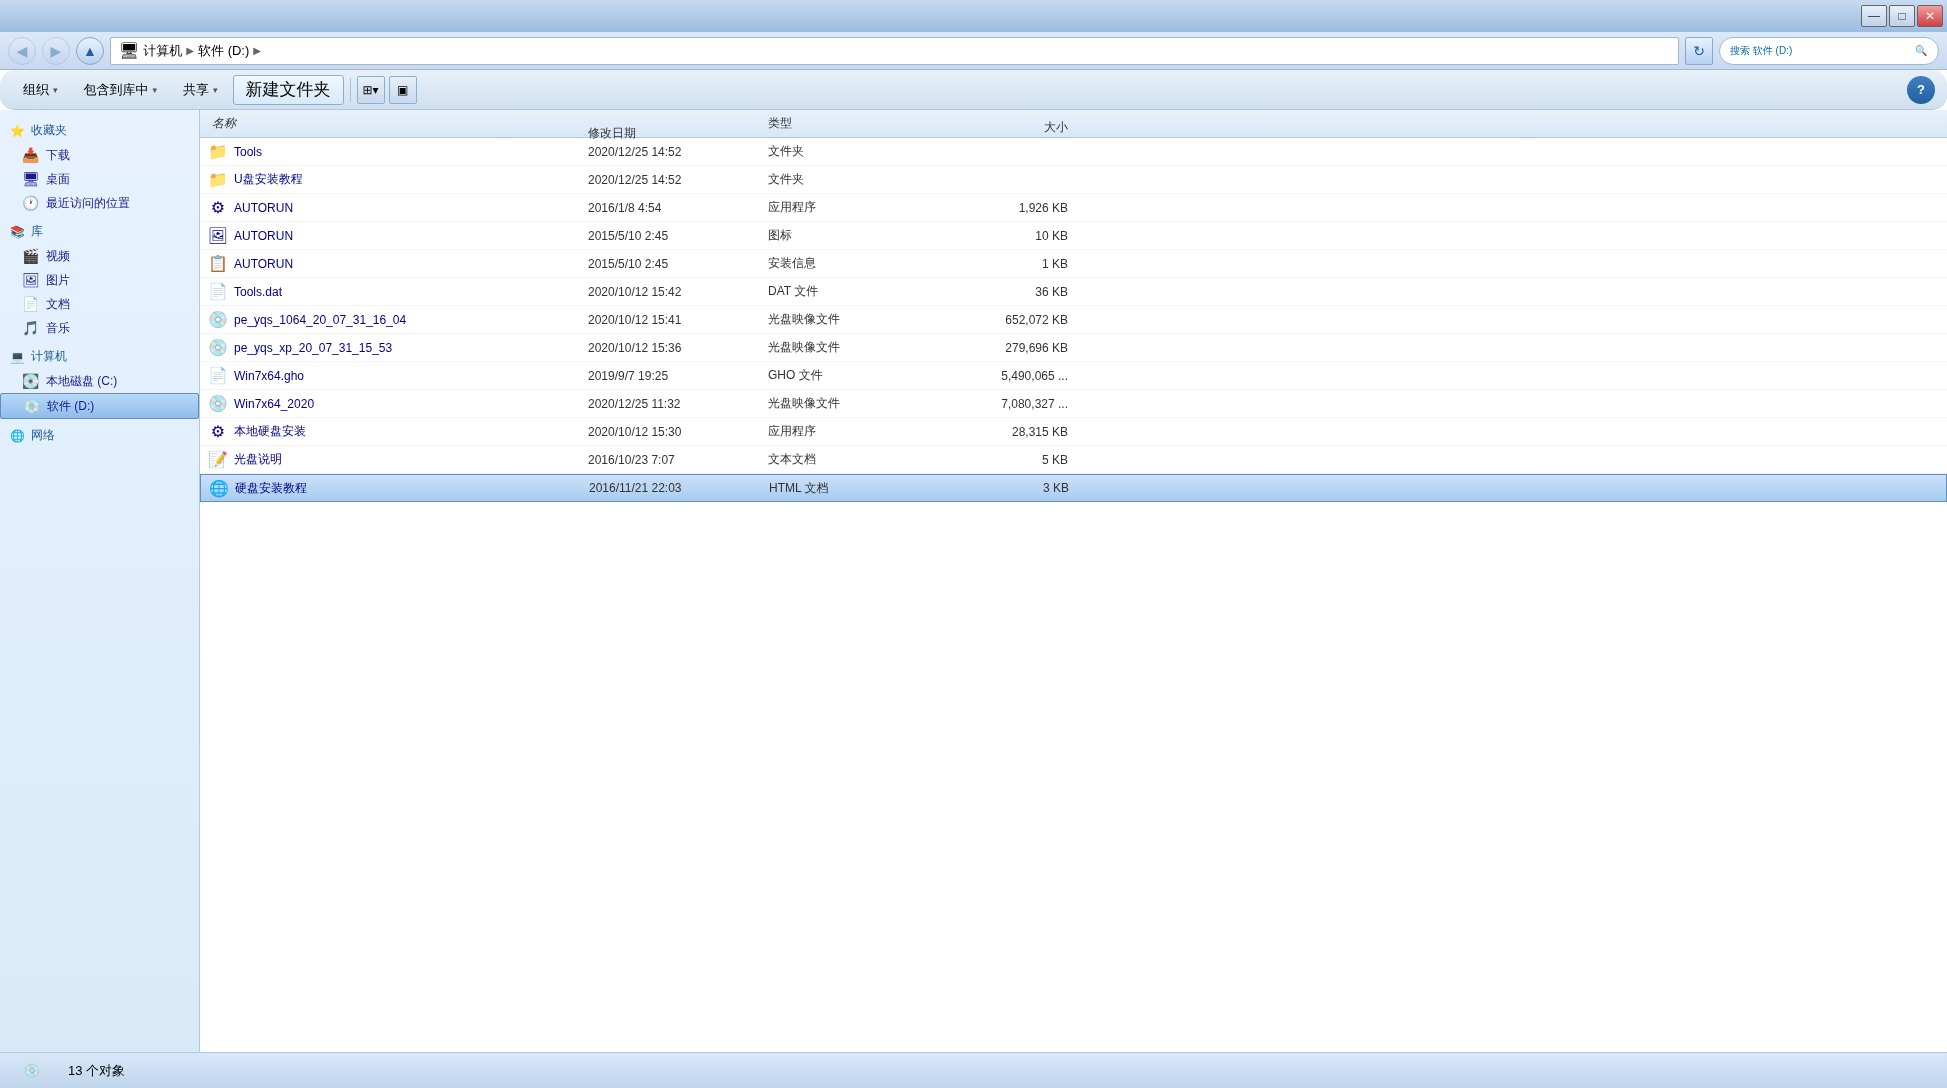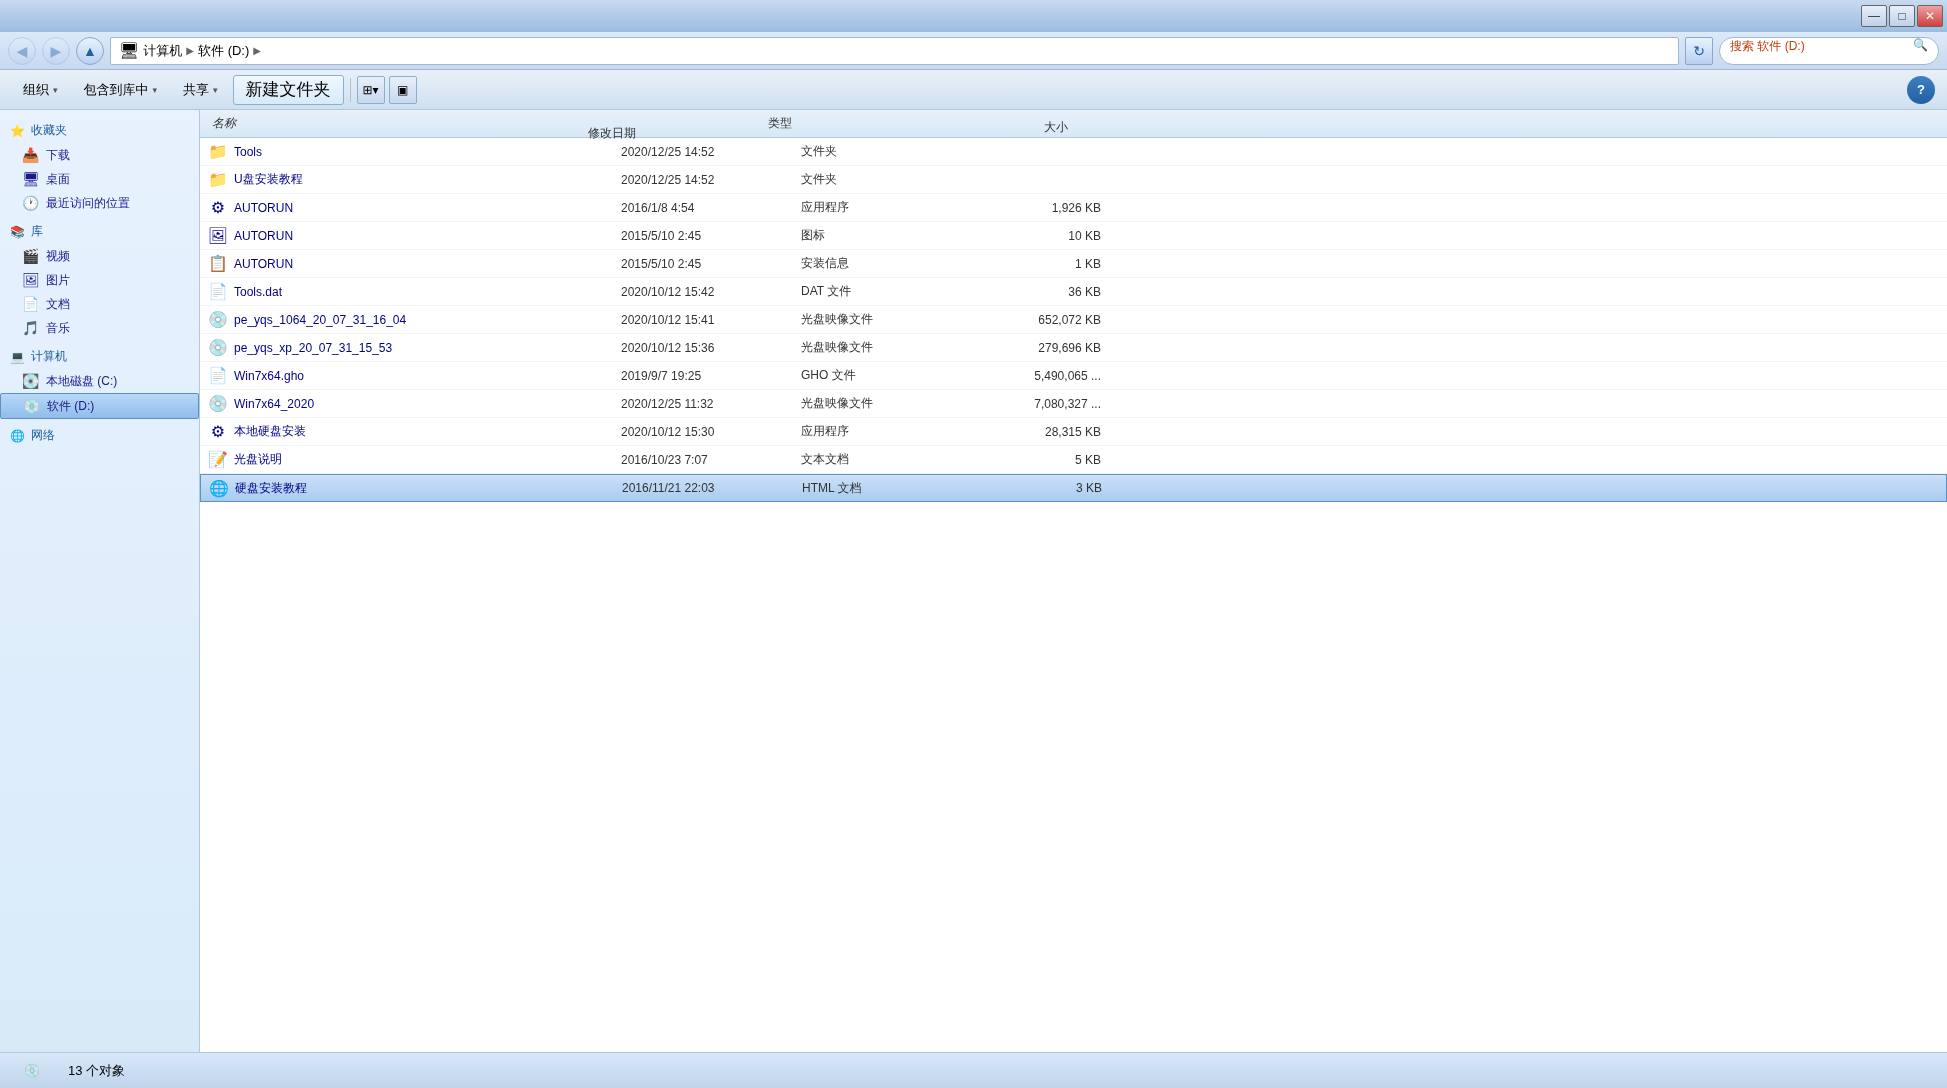--- a/index.html
+++ b/index.html
@@ -81,25 +81,25 @@
       font-size: 13px;
     }
     .breadcrumb-arrow { color: #666; font-size: 10px; }
     .search-box {
       width: 220px;
       height: 28px;
       border: 1px solid #a0b8d0;
       border-radius: 14px;
       background: #fff;
       display: flex;
-      align-items: flex-start;
+      align-items: center;
       padding: 0 10px;
       gap: 6px;
-      color: #c2410c;
-      font-size: 12px;
+      color: #0369a1;
+      font-size: 10px;
     }
     .refresh-btn {
       width: 28px;
       height: 28px;
       border: 1px solid #8aa8c8;
       background: linear-gradient(to bottom, #e8f2ff, #b8d0f0);
       border-radius: 2px;
       display: flex;
       align-items: center;
       justify-content: center;
@@ -110,20 +110,21 @@
 
     
     .toolbar {
       height: 40px;
       background: linear-gradient(to bottom, #e8f0f8, #d0e0f0);
       display: flex;
       align-items: center;
       padding: 0 12px;
       gap: 4px;
       border-bottom: 1px solid #b0c8e0;
+      border-radius: 15px;
     }
     .toolbar-btn {
       height: 30px;
       padding: 0 10px;
       border: 1px solid transparent;
       background: transparent;
       border-radius: 2px;
       cursor: pointer;
       display: flex;
       align-items: center;
@@ -265,21 +266,21 @@
     .file-name {
       width: 380px;
       display: flex;
       align-items: center;
       gap: 6px;
       overflow: hidden;
       text-overflow: ellipsis;
       white-space: nowrap;
       color: #000088;
     }
-    .file-date { width: 180px; color: #333; margin-left: 33px; }
+    .file-date { width: 180px; color: #333; }
     .file-type { width: 160px; color: #333; }
     .file-size { width: 140px; text-align: right; color: #333; }
     .file-icon {
       width: 20px;
       height: 20px;
       display: flex;
       align-items: center;
       justify-content: center;
       font-size: 16px;
       flex-shrink: 0;

